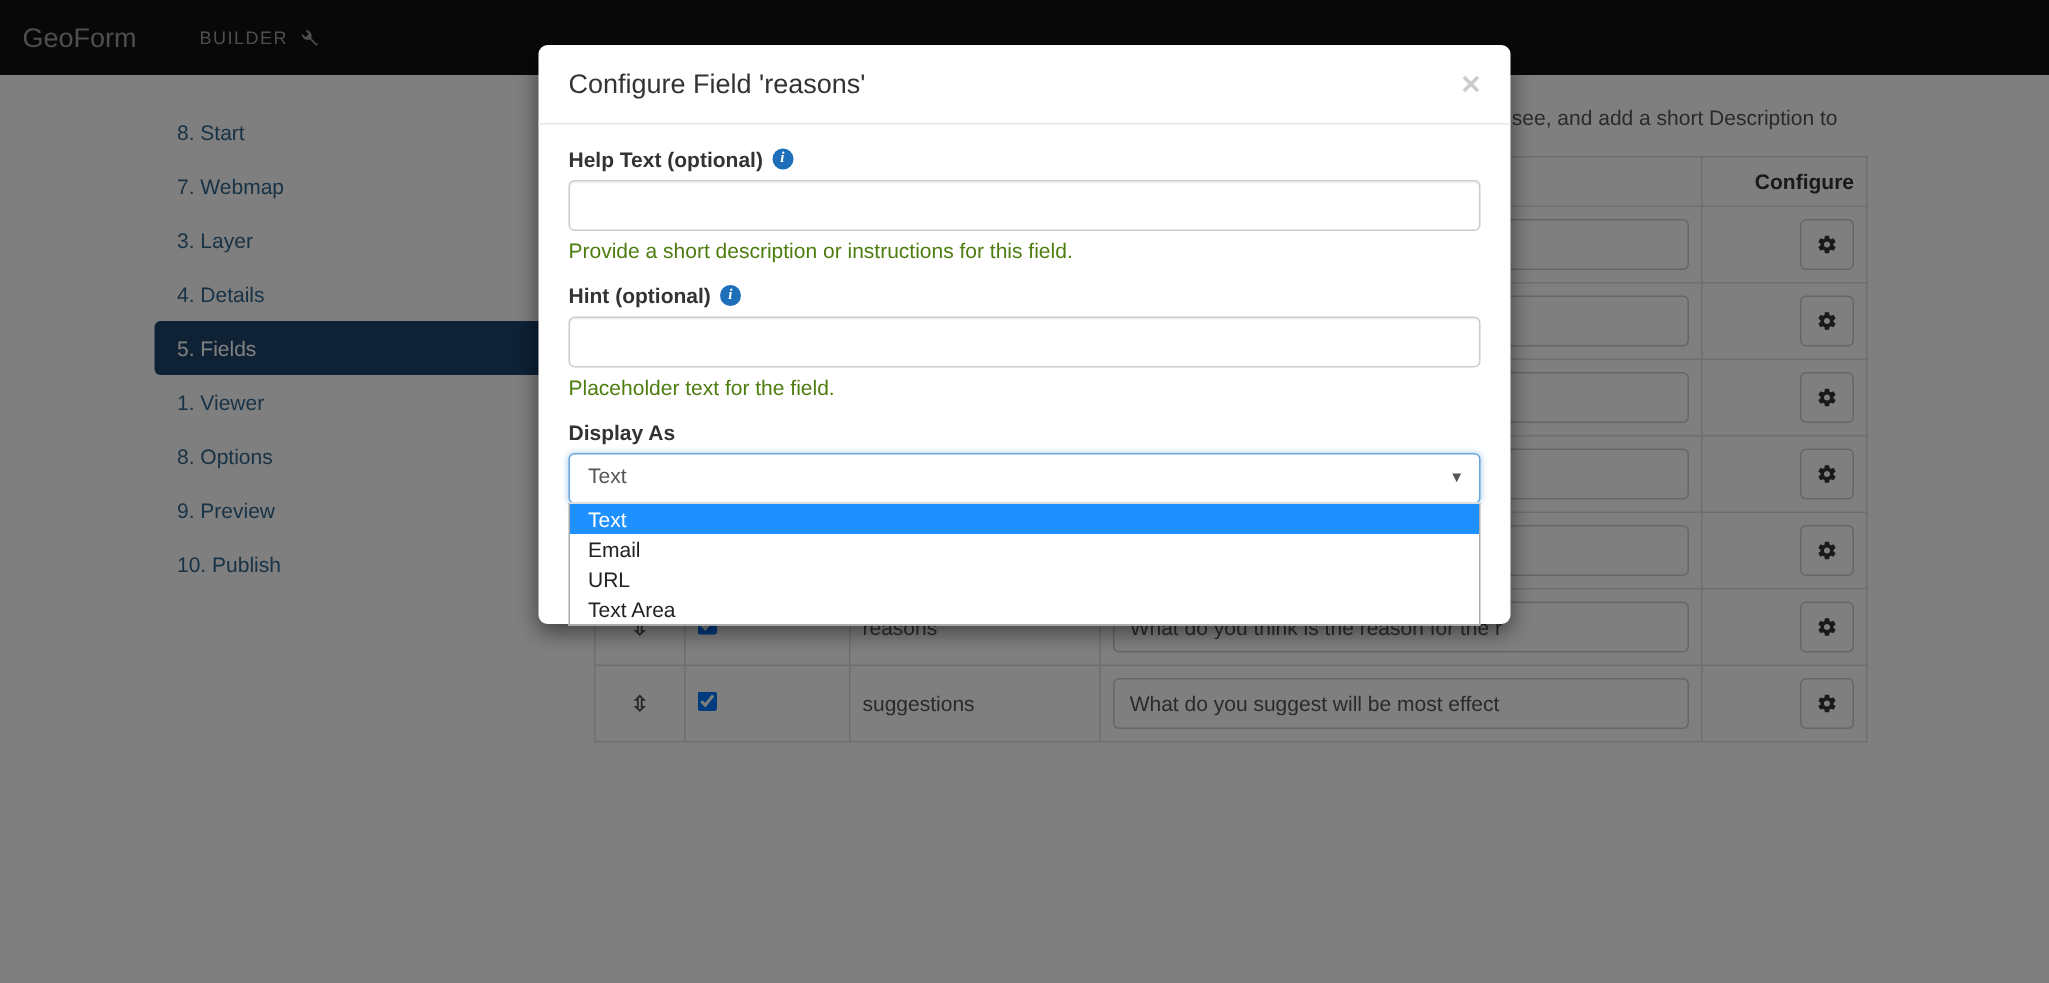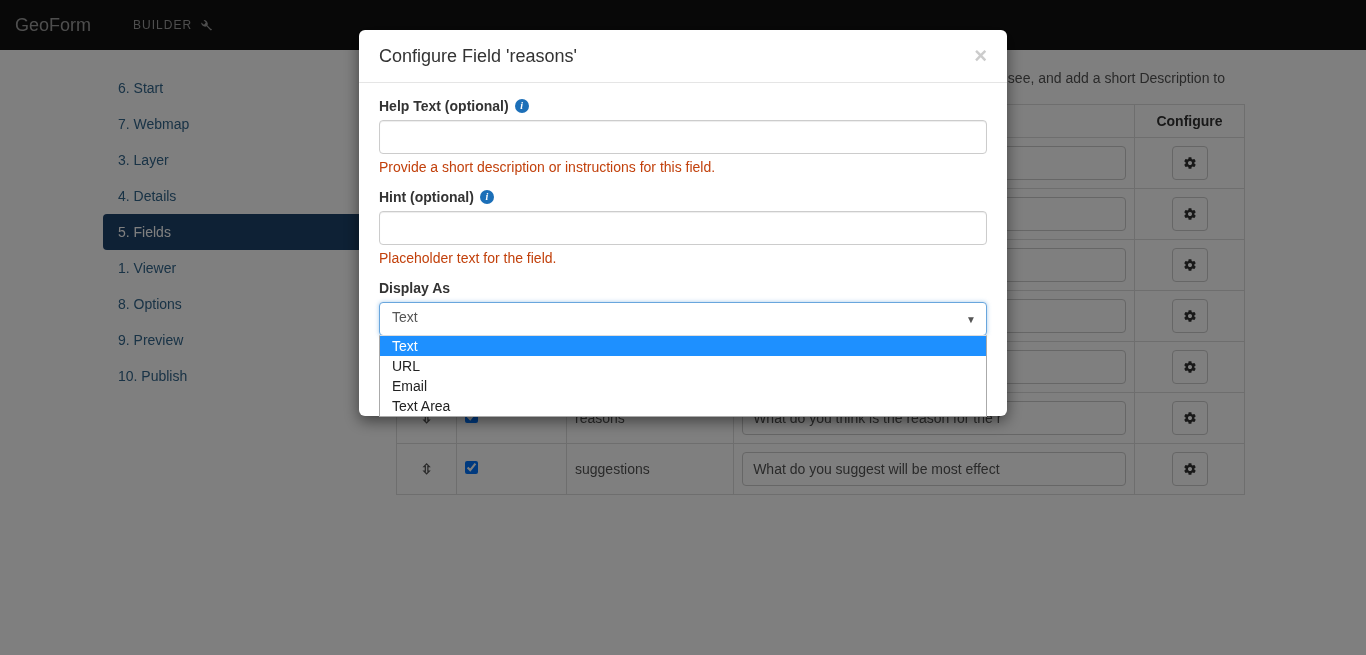--- a/index.html
+++ b/index.html
@@ -11,21 +11,21 @@
   .page { display: flex; padding-top: 20px; }
   .sidebar { width: 263px; margin-left: 103px; }
   .sidebar ul { list-style: none; }
   .sidebar li a { display: block; padding: 10px 15px; color: #33668c; text-decoration: none; font-size: 14px; border-radius: 4px; }
   .sidebar li.active a { background: #1c426a; color: #ffffff; }
   .main { margin-left: 30px; width: 849px; }
   .hint-text { color: #555; margin-bottom: 18px; font-size: 14px; padding-right: 20px; }
   table.fields { width: 100%; border-collapse: collapse; border: 1px solid #ddd; }
   table.fields th, table.fields td { border: 1px solid #ddd; padding: 8px; vertical-align: middle; font-size: 14px; }
   table.fields th { background: #fff; font-weight: 700; text-align: left; color: #333; }
-  table.fields th:last-child, table.fields td:last-child { width: 110px; text-align: center; }
+  table.fields th:last-child, table.fields td:last-child { width: 110px; text-align: right; }
   table.fields td:first-child { text-align: center; width: 60px; }
   table.fields td:nth-child(2) { text-align: left; width: 110px; }
   .drag-icon { cursor: move; font-weight: bold; }
   .label-input { width: 100%; height: 34px; padding: 6px 10px; border: 1px solid #ccc; border-radius: 4px; color: #555; font-size: 14px; background: #fff; }
   .cog-btn { width: 36px; height: 34px; border: 1px solid #ccc; background: #fff; border-radius: 4px; display: inline-flex; align-items: center; justify-content: center; cursor: pointer; }
   .cog-btn svg { width: 14px; height: 14px; fill: #333; }
   .attach-row { margin-top: 28px; }
   .attach-row label { font-weight: 700; color: #333; display: inline-flex; align-items: center; gap: 8px; }
   .attach-desc { margin-top: 6px; color: #555; }
 
@@ -33,21 +33,21 @@
   .modal { background: #fff; width: 648px; margin-top: 30px; border-radius: 6px; box-shadow: 0 5px 15px rgba(0,0,0,.5); position: relative; }
   .modal-header { padding: 15px 20px; border-bottom: 1px solid #e5e5e5; display: flex; align-items: center; justify-content: space-between; }
   .modal-title { font-size: 18px; color: #333; font-weight: 500; }
   .modal-close { color: #ccc; font-size: 22px; font-weight: 700; cursor: pointer; background: none; border: none; line-height: 1; }
   .modal-body { padding: 15px 20px 20px; }
   .form-group { margin-bottom: 14px; }
   .form-label { font-weight: 700; color: #333; display: flex; align-items: center; gap: 6px; margin-bottom: 6px; }
   .info-icon { width: 14px; height: 14px; border-radius: 50%; background: #1c6fb8; display: inline-block; position: relative; }
   .info-icon::after { content: "i"; color: #fff; font-size: 10px; font-weight: 700; position: absolute; left: 50%; top: 50%; transform: translate(-50%, -52%); font-family: Georgia, serif; font-style: italic; }
   .text-input { width: 100%; height: 34px; padding: 6px 10px; border: 1px solid #ccc; border-radius: 4px; font-size: 14px; color: #555; box-shadow: inset 0 1px 1px rgba(0,0,0,.075); }
-  .help-block { color: #c2410c; font-size: 14px; margin-top: 5px; }
+  .help-block { color: #4d7c0f; font-size: 14px; margin-top: 5px; }
   .select-wrap { position: relative; }
   .select-display { width: 100%; height: 34px; padding: 6px 26px 6px 12px; border: 1px solid #69a6dd; border-radius: 4px; background: #fff; font-size: 14px; color: #555; box-shadow: 0 0 4px rgba(105,166,221,.6); position: relative; cursor: pointer; }
   .select-caret { position: absolute; right: 10px; top: 50%; transform: translateY(-50%); font-size: 10px; color: #555; pointer-events: none; }
   .dropdown-list { position: absolute; left: 0; right: 0; top: 33px; background: #fff; border: 1px solid #aaa; border-top: 1px solid #ddd; z-index: 10; }
   .dropdown-list .opt { padding: 1px 12px; font-size: 14px; color: #222; cursor: pointer; line-height: 18px; }
   .dropdown-list .opt.selected { background: #1e90ff; color: #fff; }
 </style>
 </head>
 <body>
 
@@ -58,21 +58,21 @@
     <svg viewBox="0 0 24 24">
         <path d="M22.7 19.3l-6.5-6.5c.5-1.2.7-2.5.4-3.9-.6-2.9-3.1-5.1-6.1-5.4-.5 0-.8.5-.5.9l2.9 2.9c.4.4.4 1 0 1.4L10.7 11c-.4.4-1 .4-1.4 0L6.4 8.1c-.4-.4-.9 0-.9.5.3 3 2.5 5.5 5.4 6.1 1.4.3 2.7.1 3.9-.4l6.5 6.5c.4.4 1 .4 1.4 0l1-1c.4-.4.4-1 0-1.4z"></path>
       </svg>
   </div>
 </div>
 
 <div class="page">
   <nav class="sidebar">
     <ul>
       <li>
-          <a href="#">6. Start</a>
+          <a href="#">8. Start</a>
         </li>
       <li>
           <a href="#">7. Webmap</a>
         </li>
       <li>
           <a href="#">3. Layer</a>
         </li>
       <li>
           <a href="#">4. Details</a>
         </li>
@@ -222,21 +222,21 @@
         <div class="form-label">
           <span>Display As</span>
         </div>
         <div class="select-wrap">
           <div class="select-display">
             <span>Text</span>
             <span class="select-caret">▼</span>
           </div>
           <div class="dropdown-list">
             <div class="opt selected">Text</div>
+            <div class="opt">Email</div>
             <div class="opt">URL</div>
-            <div class="opt">Email</div>
             <div class="opt">Text Area</div>
           </div>
         </div>
       </div>
     </div>
   </div>
 </div>
 
 </body></html>

